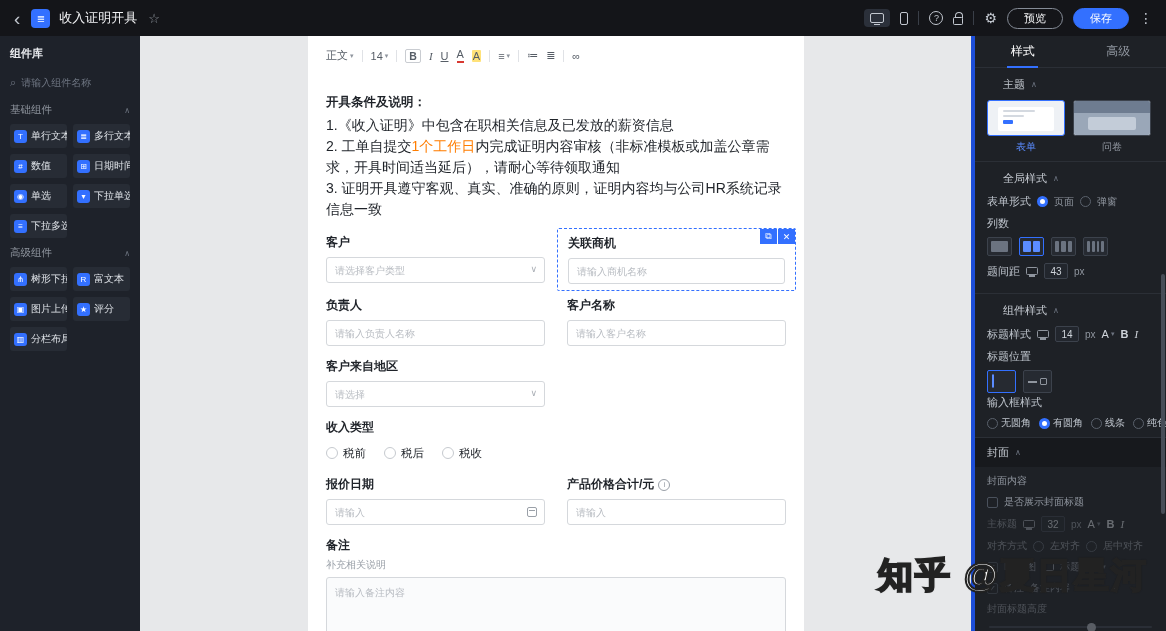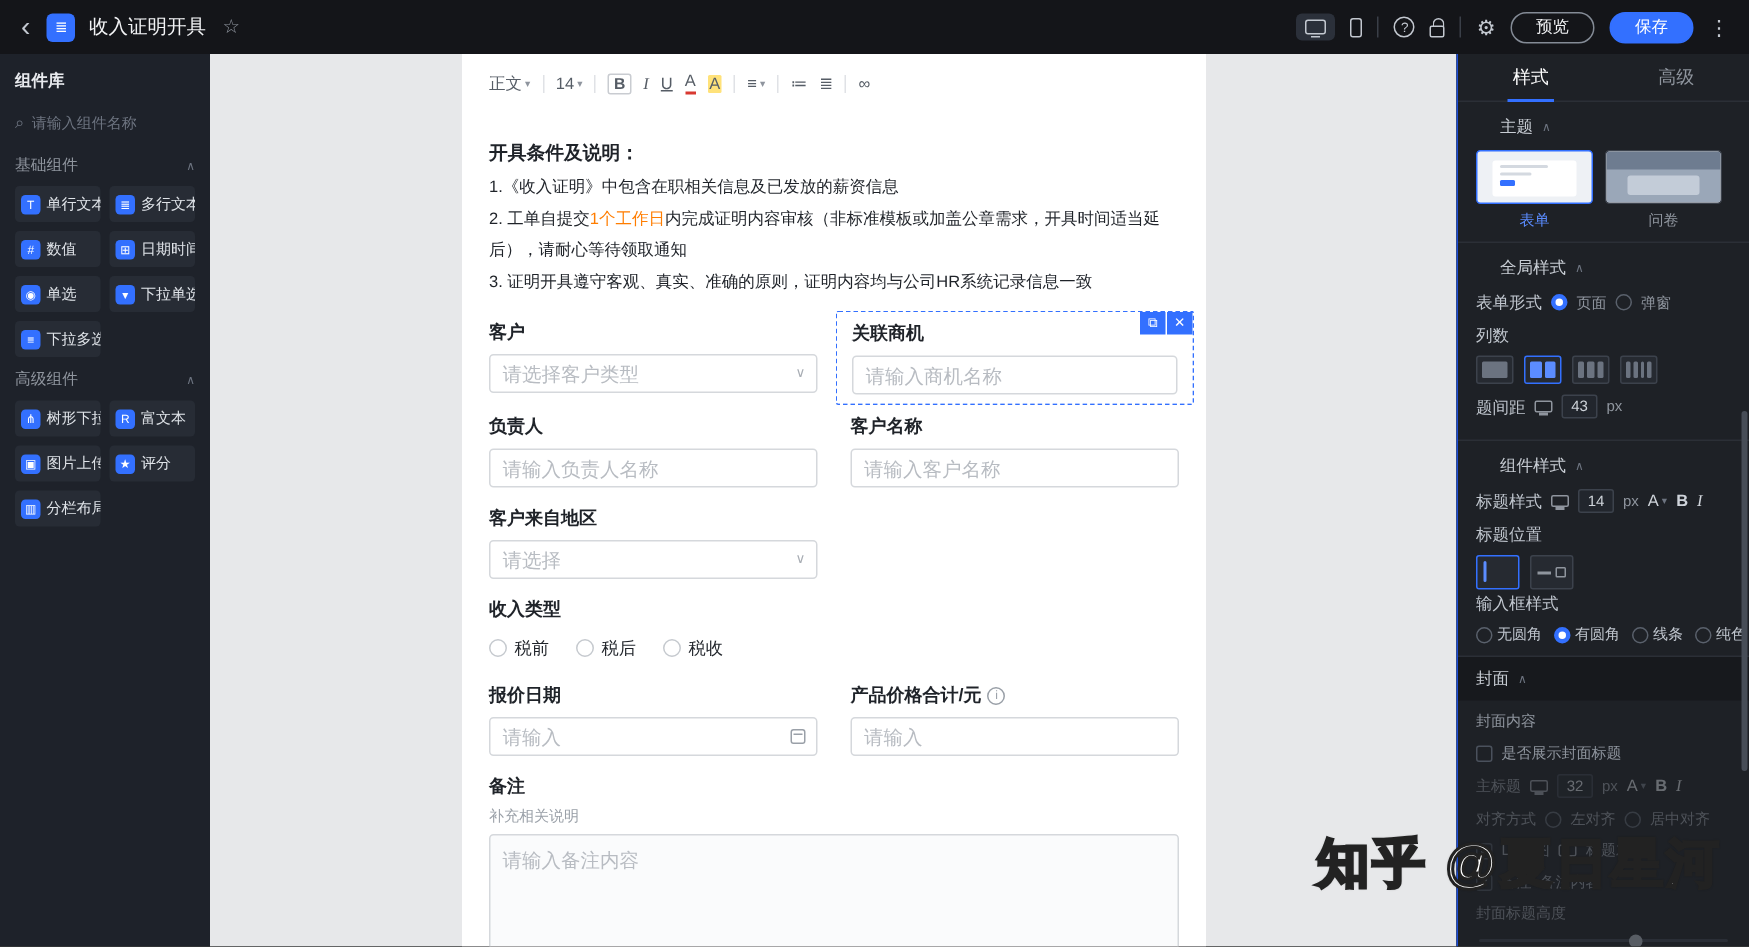--- a/index.html
+++ b/index.html
@@ -55,46 +55,46 @@
   .t-item { display:flex; align-items:center; gap:2px; cursor:default; }
   .t-caret { font-size:7px; color:#8f959e; }
   .t-b { border:1px solid #c9ccd1; border-radius:2px; padding:0 3px; font-weight:bold; font-size:10.5px; }
   .t-i { font-style:italic; font-family:"Liberation Serif",serif; }
   .t-u { text-decoration:underline; }
   .t-A1 { border-bottom:2px solid #d83931; line-height:1.1; }
   .t-A2 { background:#ffe27a; padding:0 1px; border-radius:1px; }
 
   .notice { padding:0 10px; color:#1f2329;margin-top:23px; }
   .notice h4 { font-size:12.5px; margin:6px 0 4px; }
-  .notice p { font-size:11px; line-height:21px; }
+  .notice p { font-size:14px; line-height:21px; }
   .hl-orange { color:#ff7d00; }
 
   .fields { display:grid; grid-template-columns:1fr 1fr; column-gap:2px; margin-top:8px; }
   .field { padding:6px 10px; position:relative; }
   .field.span2 { grid-column:1 / -1; }
   .flabel { font-size:12px; font-weight:bold; color:#1f2329; margin-bottom:6px; display:flex; align-items:center; gap:4px; }
   .fhelper { font-size:10px; color:#9aa0a8; margin:-2px 0 5px; }
   .inp-wrap { position:relative; }
-  .inp { width:100%; height:26px; border:1px solid #d5d8dc; border-radius:3px; padding:0 8px; font-size:13px; color:#1f2329; background:#fff; outline:none; }
+  .inp { width:100%; height:26px; border:1px solid #d5d8dc; border-radius:3px; padding:0 8px; font-size:10px; color:#1f2329; background:#fff; outline:none; }
   .inp::placeholder { color:#b8bcc2; }
   .chev-down { position:absolute; right:8px; top:7px; font-size:9px; color:#a8adb4; }
   .cal { position:absolute; right:8px; top:8px; width:10px; height:10px; border:1.2px solid #9aa0a8; border-radius:2px; }
   .cal::before { content:""; position:absolute; left:1px; right:1px; top:2px; height:1.2px; background:#9aa0a8; }
   .selected-field { border:1px dashed #3370ff; border-radius:2px; }
   .fld-actions { position:absolute; top:0; right:0; display:flex; }
   .fld-act { width:17px; height:15px; background:#3370ff; color:#fff; font-size:9px; display:flex; align-items:center; justify-content:center; cursor:default; }
   .fld-act + .fld-act { margin-left:1px; }
   .radio-row { display:flex; align-items:center; gap:18px; height:22px; }
   .radio { display:flex; align-items:center; gap:5px; font-size:11.5px; color:#1f2329; }
   .rdot { width:12px; height:12px; border:1px solid #c6cacf; border-radius:50%; background:#fff; }
   .info-c { width:12px; height:12px; border:1px solid #9aa0a8; border-radius:50%; color:#9aa0a8; font-size:8px; display:flex; align-items:center; justify-content:center; font-weight:normal; }
   textarea.inp { height:82px; padding:8px; resize:none; background:#fafbfc; font-family:inherit; }
 
   
-  .panel { width:195px; flex:0 0 195px; background:#1e2126; border-left:1px solid #1d4ed8; color:#bfc5cd; font-size:11px; overflow:hidden; position:relative; }
+  .panel { width:195px; flex:0 0 195px; background:#1e2126; border-left:4px solid #1d4ed8; color:#bfc5cd; font-size:11px; overflow:hidden; position:relative; }
   .p-tabs { display:flex; height:32px; border-bottom:1px solid #2b2f36; }
   .p-tab { flex:1; display:flex; align-items:center; justify-content:center; color:#8f959e; font-size:12px; position:relative; cursor:default; }
   .p-tab.active { color:#fff; }
   .p-tab.active::after { content:""; position:absolute; bottom:-1px; left:34%; right:34%; height:2px; background:#3370ff; }
   .p-sec { padding:9px 12px 7px; border-bottom:1px solid #2b2f36; }
   .p-sec-h { display:flex; align-items:center; gap:6px; font-size:11px; color:#c8cdd4; margin-bottom:8px;margin-left:16px; }
   .p-sec-h .chev { font-size:8px; color:#6d7480; }
   .prow { display:flex; align-items:center; gap:6px; margin:7px 0; }
   .plabel { color:#bfc5cd; }
   .sub { color:#8f959e; font-size:10px; }

